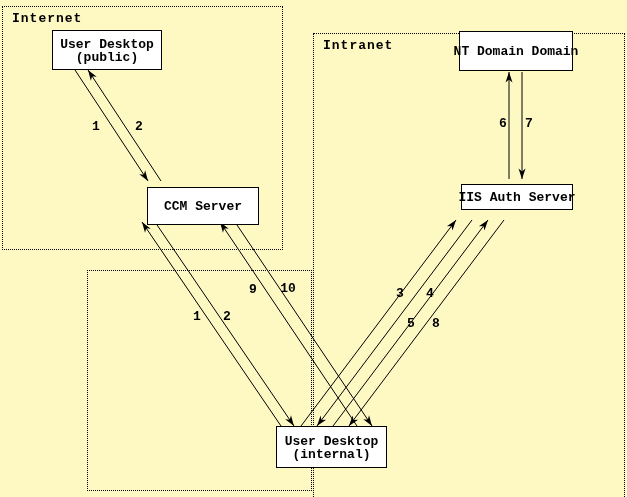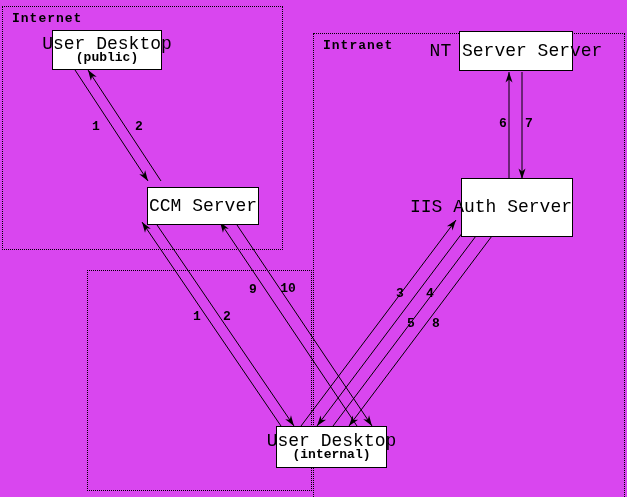--- a/index.html
+++ b/index.html
@@ -1,20 +1,20 @@
 <!DOCTYPE html>
 <html><head>
 <meta charset="utf-8">
 <style>
   html, body { margin: 0; padding: 0; background: #ffffff; }
   .canvas {
     position: relative;
     width: 627px;
     height: 497px;
-    background: #d946ef;
+    background: #fef9c3;
     font-family: "Liberation Mono", "DejaVu Sans Mono", monospace;
     color: #000000;
     overflow: hidden;
   }
   .zone {
     position: absolute;
     border: 1px dotted #000000;
     box-sizing: border-box;
     background: transparent;
   }
@@ -49,35 +49,35 @@
     position: absolute;
     border: 1px solid #000000;
     box-sizing: border-box;
     background: #ffffff;
     display: flex;
     flex-direction: column;
     align-items: center;
     justify-content: center;
   }
   .node-title {
-    font-size: 18px;
-    font-weight: normal;
+    font-size: 13px;
+    font-weight: bold;
     line-height: 15px;
     white-space: nowrap;
   }
   .node-sub {
     font-size: 13px;
     font-weight: bold;
     line-height: 11px;
     white-space: nowrap;
   }
   #node-user-desktop-public  { left: 52px;  top: 30px;  width: 110px; height: 40px; }
   #node-ccm-server           { left: 147px; top: 181px; width: 112px; height: 38px; margin-top: 6px; }
   #node-nt-domain-server     { left: 459px; top: 31px;  width: 114px; height: 40px; }
-  #node-iis-auth-server      { left: 461px; top: 178px; width: 112px; height: 59px; align-items: flex-end; }
+  #node-iis-auth-server      { left: 461px; top: 184px; width: 112px; height: 26px; }
   #node-user-desktop-internal{ left: 276px; top: 426px; width: 111px; height: 42px; }
 </style>
 </head>
 <body>
 
 <div class="canvas">
 
   <div class="zone" id="zone-internet">
     <span class="zone-label">Internet</span>
   </div>
@@ -128,21 +128,21 @@
   <div class="node" id="node-user-desktop-public">
     <div class="node-title">User Desktop</div>
     <div class="node-sub">(public)</div>
   </div>
 
   <div class="node" id="node-ccm-server">
     <div class="node-title">CCM Server</div>
   </div>
 
   <div class="node" id="node-nt-domain-server">
-    <div class="node-title">NT Server Server</div>
+    <div class="node-title">NT Domain Domain</div>
   </div>
 
   <div class="node" id="node-iis-auth-server">
     <div class="node-title">IIS Auth Server</div>
   </div>
 
   <div class="node" id="node-user-desktop-internal">
     <div class="node-title">User Desktop</div>
     <div class="node-sub">(internal)</div>
   </div>

